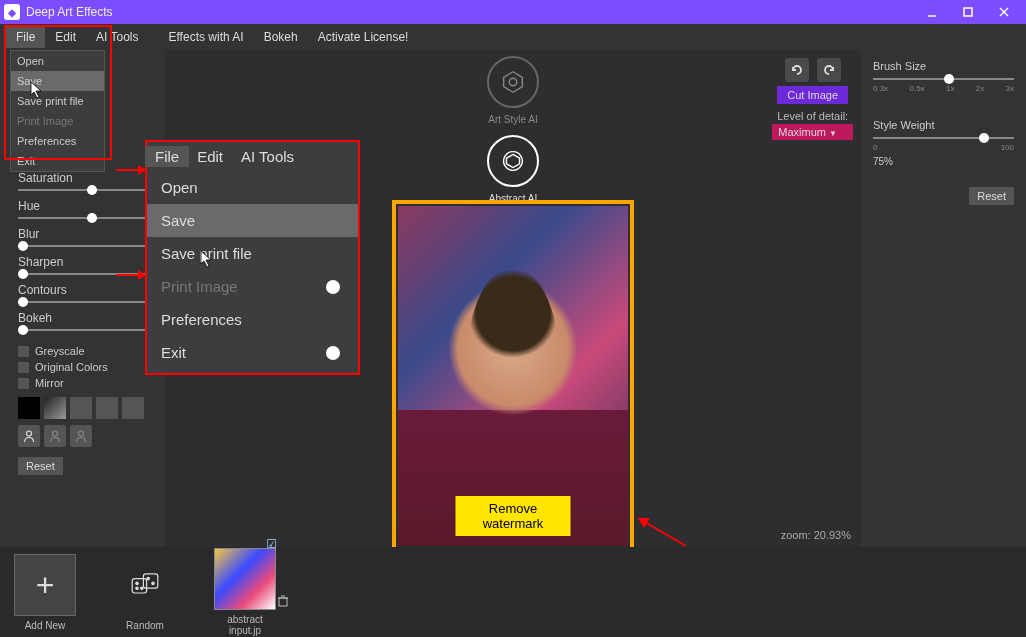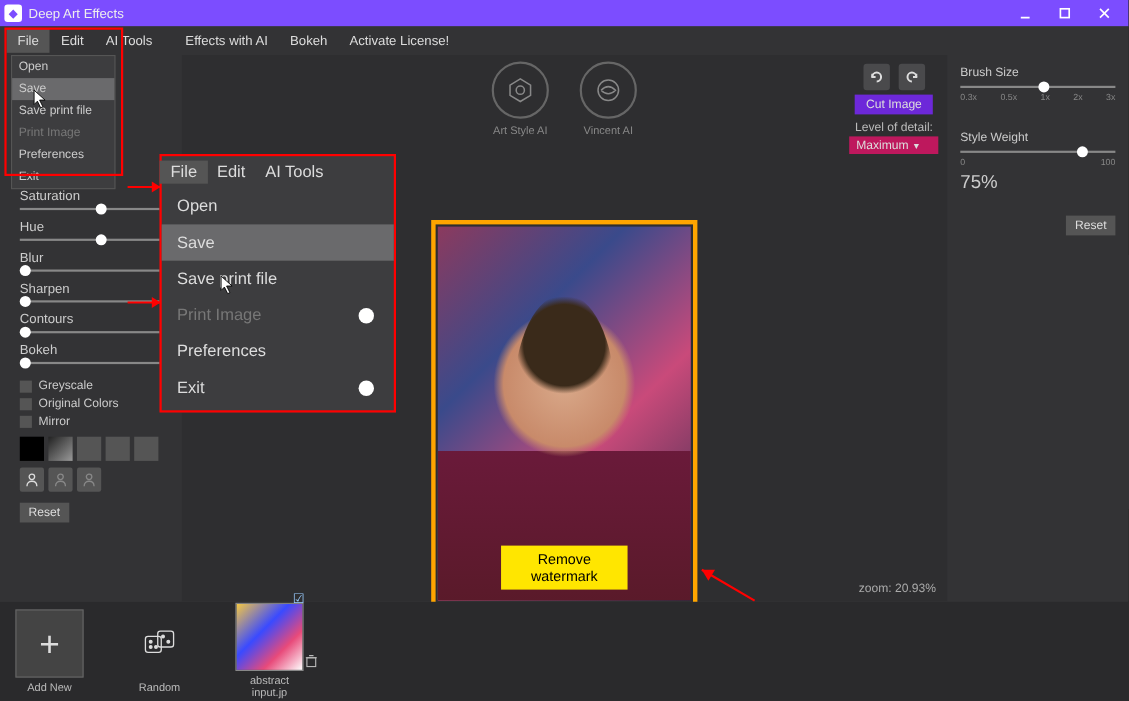--- a/index.html
+++ b/index.html
@@ -43,21 +43,21 @@
   
   .chk{display:flex;align-items:center;margin-bottom:4px;font-size:11px;color:#ccc;}
   .chk .box{width:11px;height:11px;background:#555;margin-right:6px;}
   
   .swatches{display:flex;gap:4px;margin-top:8px;}
   .swatch{width:22px;height:22px;}
   .persons{display:flex;gap:4px;margin-top:6px;}
   .person{width:22px;height:22px;background:#555;display:flex;align-items:center;justify-content:center;border-radius:2px;}
   .reset-btn{margin-top:10px;background:#555;color:#ddd;padding:3px 8px;border:none;cursor:pointer;font-size:11px;}
   
-  .ai-row{position:absolute;top:6px;left:50%;transform:translateX(-50%);display:flex;gap:10px;}
+  .ai-row{position:absolute;top:6px;left:50%;transform:translateX(-50%);display:flex;gap:10px;flex-direction:column;}
   .ai-tile{width:70px;text-align:center;}
   .ai-circle{width:52px;height:52px;border:2px solid #666;border-radius:50%;margin:0 auto 6px;display:flex;align-items:center;justify-content:center;}
   .ai-circle.active{border-color:#fff;}
   .ai-circle svg{width:28px;height:28px;stroke:#888;fill:none;stroke-width:1.5;}
   .ai-circle.active svg{stroke:#fff;}
   .ai-tile .albl{font-size:10px;color:#888;}
   .ai-tile.active .albl{color:#ddd;}
   
   .cut-panel{position:absolute;top:8px;right:8px;text-align:center;}
   .cut-panel .undos{display:flex;gap:8px;justify-content:center;margin-bottom:4px;}
@@ -248,20 +248,29 @@
     <div class="canvas-area">
       <div class="ai-row">
         <div class="ai-tile">
           <div class="ai-circle">
               <svg viewBox="0 0 30 30">
                 <polygon points="15,4 25,10 25,20 15,26 5,20 5,10"></polygon>
                 <circle cx="15" cy="15" r="4"></circle>
               </svg>
             </div>
           <div class="albl">Art Style AI</div>
+        </div>
+        <div class="ai-tile active">
+          <div class="ai-circle active">
+              <svg viewBox="0 0 30 30">
+                <path d="M15 5 A10 10 0 1 1 14.9 5"></path>
+                <polygon points="15,8 22,12 22,18 15,22 8,18 8,12"></polygon>
+              </svg>
+            </div>
+          <div class="albl">Abstract AI</div>
         </div>
         <div class="ai-tile">
           <div class="ai-circle">
               <svg viewBox="0 0 30 30">
                 <circle cx="15" cy="15" r="10"></circle>
                 <path d="M8 15 Q15 8 22 15 Q15 22 8 15"></path>
               </svg>
             </div>
           <div class="albl">Vincent AI</div>
         </div>
@@ -310,21 +319,21 @@
       </div>
       <div style="height:26px"></div>
       <div class="rlabel">Style Weight</div>
       <div class="r-track">
           <div class="r-handle" style="left:75%"></div>
         </div>
       <div class="r-marks">
         <span>0</span>
           <span>100</span>
       </div>
-      <div style="font-size:17px;color:#ccc;margin-top:4px">75%</div>
+      <div style="font-size:10px;color:#ccc;margin-top:4px">75%</div>
       <button class="reset-r">Reset</button>
     </div>
   </div>
 
   <div class="bottombar">
     <div class="thumb">
       <div class="timg">
           <span class="plus">+</span>
         </div>
       <span>Add New</span>

